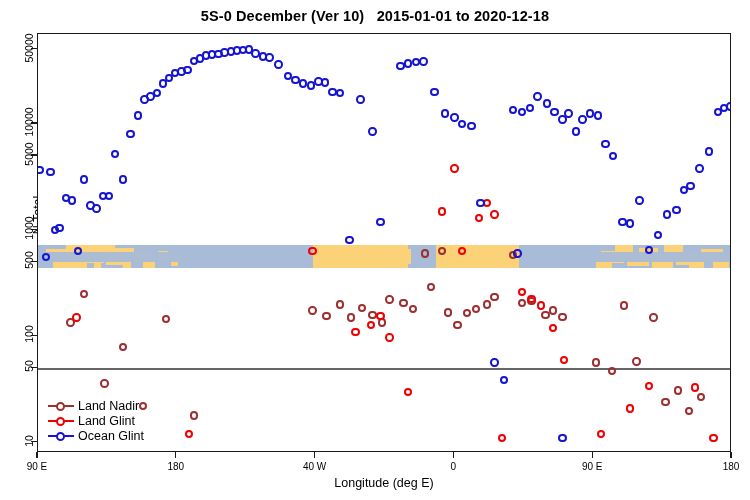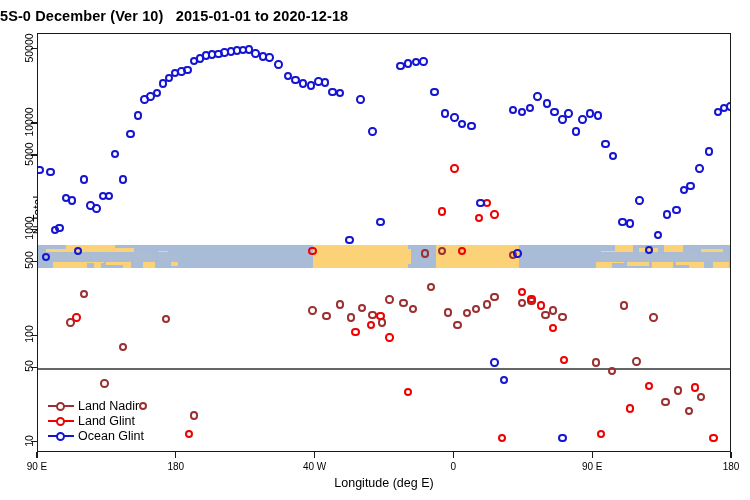--- a/index.html
+++ b/index.html
@@ -12,20 +12,21 @@
     overflow: hidden;
   }
   #figure {
     position: relative;
     width: 750px; height: 500px;
     background: #ffffff;
   }
   #chart-title {
     position: absolute;
     top: 8px; left: 0; width: 750px;
+    text-align: center;
     font-size: 14.5px;
     font-weight: bold;
     color: #000000;
     letter-spacing: 0.1px;
     white-space: pre;
   }
   
   #plot-frame {
     position: absolute;
     left: 37px; top: 33px;

